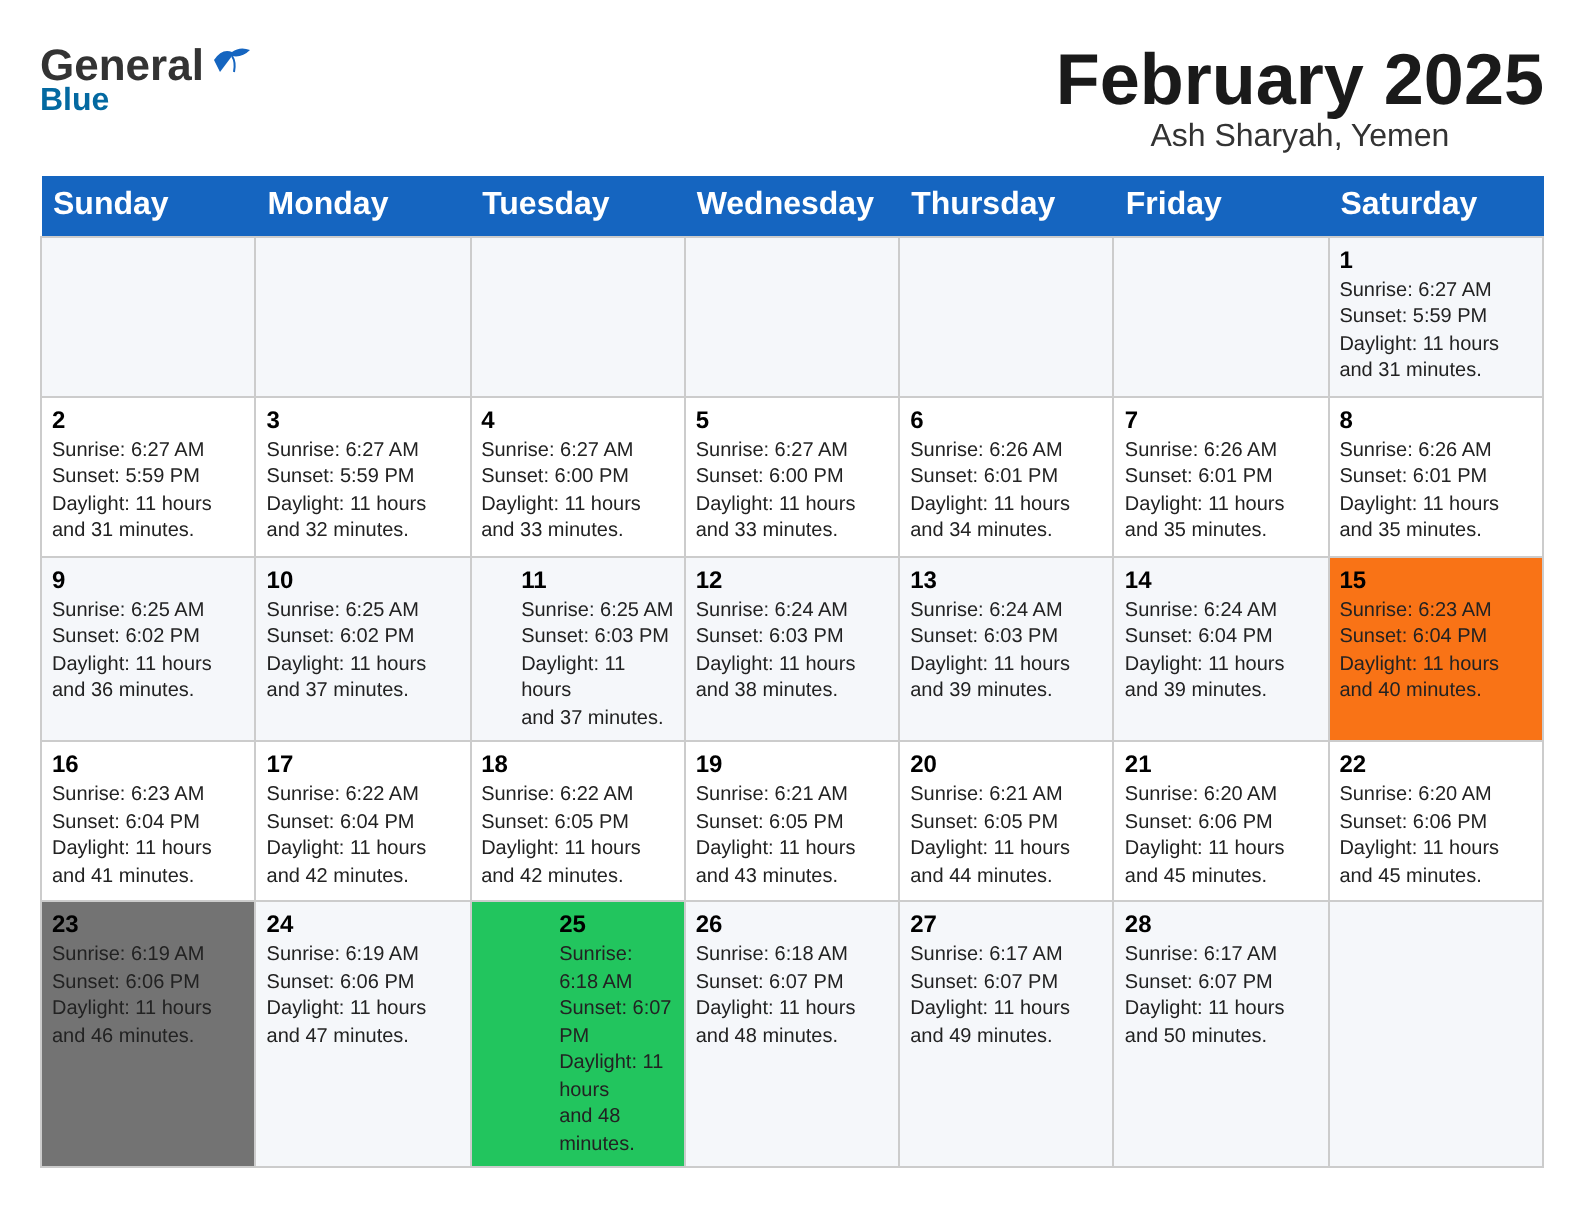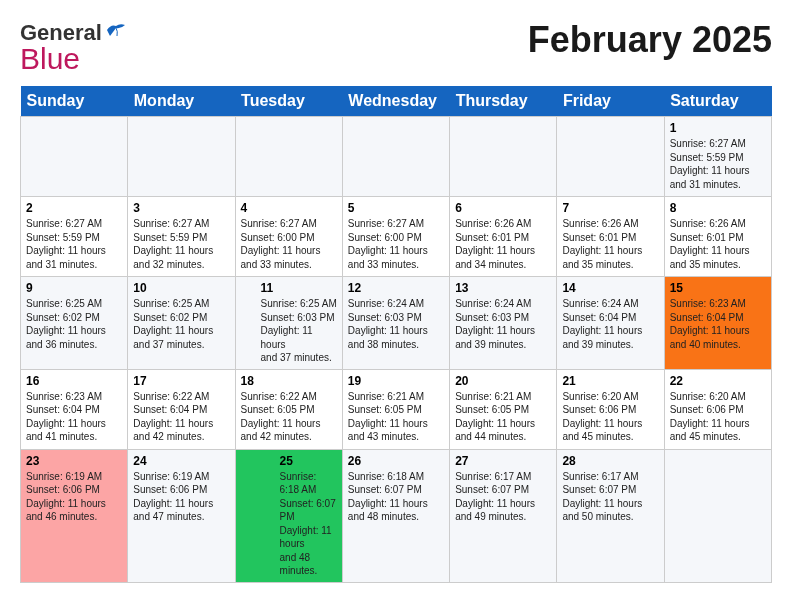--- a/index.html
+++ b/index.html
@@ -82,24 +82,25 @@
 
 <div class="header">
   <div class="logo">
     <div style="display:flex;align-items:center;">
       <span class="logo-general" style="font-size:22px;font-weight:bold;color:#333;">General</span>
       <svg width="22" height="16" viewBox="0 0 22 16" style="margin-left:3px;margin-top:-6px;">
         <path d="M2,8 Q6,2 11,4 Q15,1 20,3 Q16,7 11,6 Q8,10 5,14 Z" fill="#1565c0"></path>
         <path d="M11,6 Q13,9 12,14" stroke="#1565c0" stroke-width="1" fill="none"></path>
       </svg>
     </div>
-    <span class="logo-blue" style="font-size:30px;font-weight:normal;color:#be185d;margin-top:-4px;">Blue</span>
+    <span class="logo-blue" style="font-size:16px;font-weight:bold;color:#0369a1;margin-top:-4px;">Blue</span>
   </div>
   <div class="title-block">
     <h1>February 2025</h1>
+    <h2>Ash Sharyah, Yemen</h2>
   </div>
 </div>
 
 <table>
   <thead>
     <tr>
     <th>Sunday</th>
         <th>Monday</th>
         <th>Tuesday</th>
         <th>Wednesday</th>
@@ -271,21 +272,21 @@
         </td>
         <td style="background-color: rgb(255, 255, 255);">
           <span class="day-num">22</span>
           <div class="day-info" style="white-space: pre-line;">Sunrise: 6:20 AM
 Sunset: 6:06 PM
 Daylight: 11 hours
 and 45 minutes.</div>
         </td>
       </tr>
       <tr style="background-color: rgb(240, 244, 248);">
-        <td style="background-color: #fca5a5;">
+        <td style="background-color: #737373;">
           <span class="day-num">23</span>
           <div class="day-info" style="white-space: pre-line;">Sunrise: 6:19 AM
 Sunset: 6:06 PM
 Daylight: 11 hours
 and 46 minutes.</div>
         </td>
         <td style="background-color: rgb(245, 247, 250);">
           <span class="day-num">24</span>
           <div class="day-info" style="white-space: pre-line;">Sunrise: 6:19 AM
 Sunset: 6:06 PM

